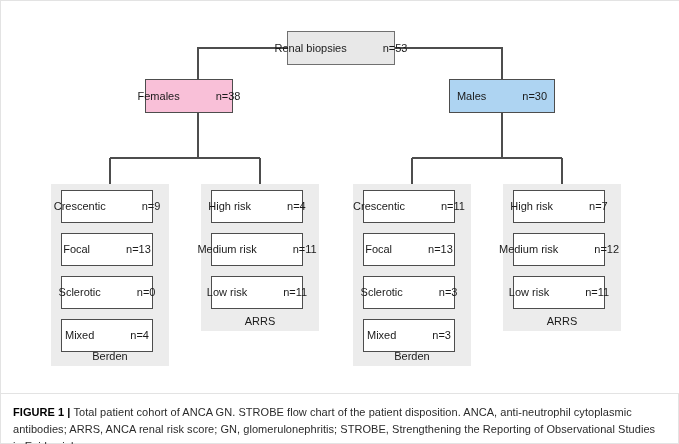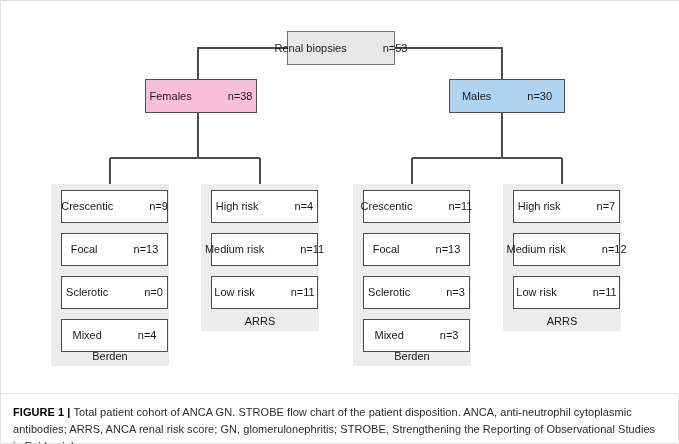--- a/index.html
+++ b/index.html
@@ -55,27 +55,27 @@
   .node .cnt { display: block; white-space: nowrap; padding-left: 36px; }
 
   #node-root {
     left: 286px; top: 30px;
     width: 108px; height: 34px;
     background: #e8e8e8;
     border-color: #707070;
   }
   #node-females {
     left: 144px; top: 78px;
-    width: 112px; height: 34px;
+    width: 88px; height: 34px;
     background: #f9c0d8;
     border-color: #4d4d4d;
   }
   #node-males {
     left: 448px; top: 78px;
-    width: 116px; height: 34px;
+    width: 106px; height: 34px;
     background: #aed4f2;
     border-color: #4d4d4d;
   }
 
   
   .group-panel {
     position: absolute;
     background: #ececec;
     z-index: 1;
   }
@@ -89,21 +89,21 @@
     color: #1a1a1a;
     z-index: 2;
   }
 
   #panel-f-berden { left: 50px;  top: 183px; width: 118px; height: 182px; }
   #panel-f-arrs   { left: 200px; top: 183px; width: 118px; height: 147px; }
   #panel-m-berden { left: 352px; top: 183px; width: 118px; height: 182px; }
   #panel-m-arrs   { left: 502px; top: 183px; width: 118px; height: 147px; }
 
   
-  .sub-node { width: 107px; height: 33px; }
+  .sub-node { width: 92px; height: 33px; }
 
   
   #n-f-cres { left: 60px;  top: 189px; }
   #n-f-foc  { left: 60px;  top: 232px; }
   #n-f-scl  { left: 60px;  top: 275px; }
   #n-f-mix  { left: 60px;  top: 318px; }
   
   #n-f-high { left: 210px; top: 189px; }
   #n-f-med  { left: 210px; top: 232px; }
   #n-f-low  { left: 210px; top: 275px; }

